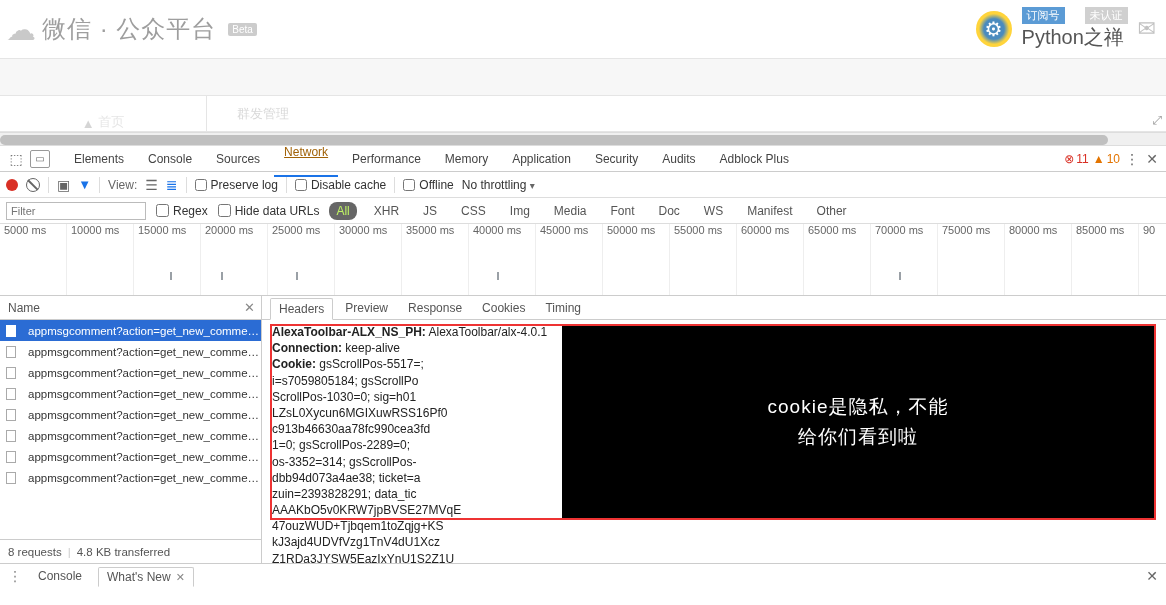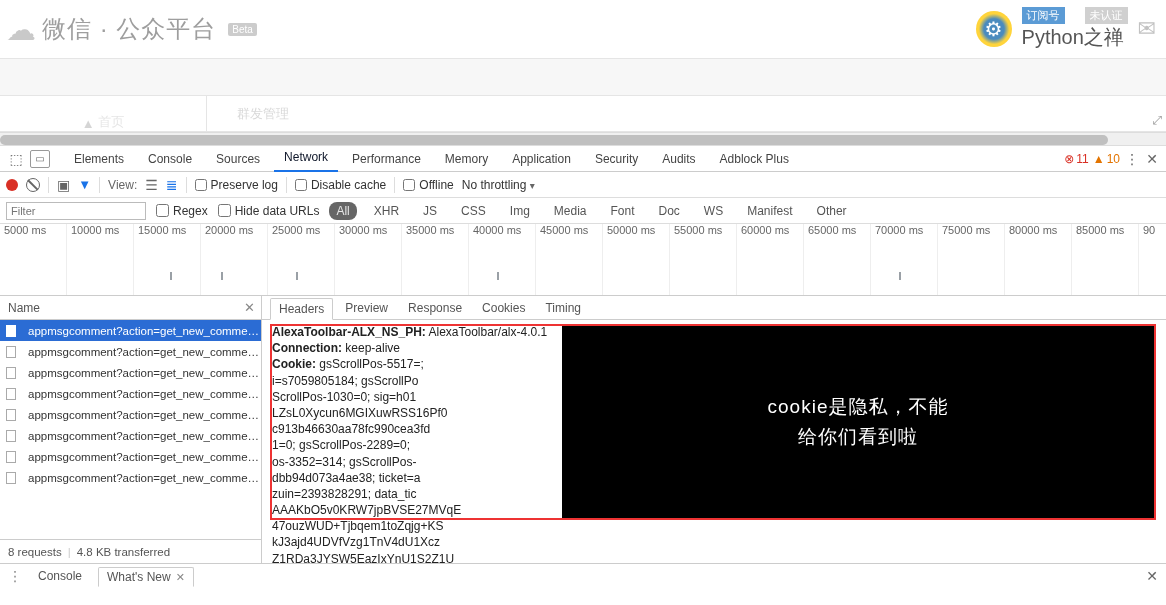--- a/index.html
+++ b/index.html
@@ -26,21 +26,21 @@
 .mid-right { flex:1; padding-left:30px; display:flex; align-items:center; color:#666; font-size:13px;}
 .hscroll { height:14px; background:#f0f0f0; border-top:1px solid #ddd; border-bottom:1px solid #ddd; position:relative;}
 .hscroll-thumb { position:absolute; left:0; top:2px; height:10px; width:95%; background:#c0c0c0; border-radius:5px;}
 .popout { position:absolute; right:4px; top:-20px; color:#999; font-size:12px;}
 
 
 .dt-tabs { height:26px; border-bottom:1px solid #ccc; display:flex; align-items:center; padding: 0 6px; gap:4px;}
 .dt-tabs .iconbtn { width:20px; height:18px; display:flex; align-items:center; justify-content:center; color:#666; border:1px solid transparent; font-size:14px;}
 .dt-tabs .iconbtn.box { border:1px solid #999; border-radius:2px; font-size:10px;}
 .dt-tab { padding: 5px 10px; color:#444; font-size:12px; cursor:pointer;}
-.dt-tab.active { color:#0f172a; border-bottom:2px solid #1a73e8; padding-bottom:6px;}
+.dt-tab.active { color:#a16207; border-bottom:2px solid #1a73e8; padding-bottom:16px;text-decoration:underline;}
 .dt-tabs .spacer { flex:1;}
 .dt-err { color:#d93025; font-size:12px; display:flex; align-items:center; gap:2px;}
 .dt-warn { color:#e37400; font-size:12px; display:flex; align-items:center; gap:2px;}
 .dt-menu { width:16px; text-align:center; color:#666; font-size:14px;}
 .dt-close { width:16px; text-align:center; color:#666; font-size:14px;}
 
 
 .nt-bar { height:26px; border-bottom:1px solid #ddd; display:flex; align-items:center; padding:0 6px; gap:8px; font-size:12px; color:#333;}
 .nt-rec { width:12px; height:12px; border-radius:50%; background:#d93025;}
 .nt-clear { width:14px; height:14px; border:1.5px solid #666; border-radius:50%; position:relative;}
@@ -53,21 +53,21 @@
 .nt-view2 { color:#1a73e8;}
 .nt-chk { display:flex; align-items:center; gap:4px;}
 .nt-chk input { width:12px; height:12px;}
 .nt-drop { color:#666; font-size:10px;}
 
 
 .flt-bar { height:26px; border-bottom:1px solid #ddd; display:flex; align-items:center; padding:0 6px; gap:10px; font-size:12px;}
 .flt-input { width:140px; height:18px; border:1px solid #bbb; padding:1px 4px; font-size:11px;}
 .flt-chk { display:flex; align-items:center; gap:4px;}
 .flt-pill { padding:2px 7px; border-radius:8px; cursor:pointer; color:#555;}
-.flt-pill.active { background:#666; color:#e5e5e5;}
+.flt-pill.active { background:#666; color:#bef264;}
 
 
 .timeline { height:72px; border-bottom:1px solid #ccc; position:relative; overflow:hidden; background:#fff;}
 .timeline .ticks { display:flex; height:18px; font-size:11px; color:#666;}
 .timeline .tick { flex:0 0 67px; border-right:1px solid #eee; padding-left:4px; white-space:nowrap;}
 .timeline .grid { height:54px; display:flex;}
 .timeline .col { flex:0 0 67px; border-right:1px solid #eee; position:relative;}
 .timeline .mark { position:absolute; bottom:16px; width:2px; height:8px; background:#9aa0a6;}
 
 

